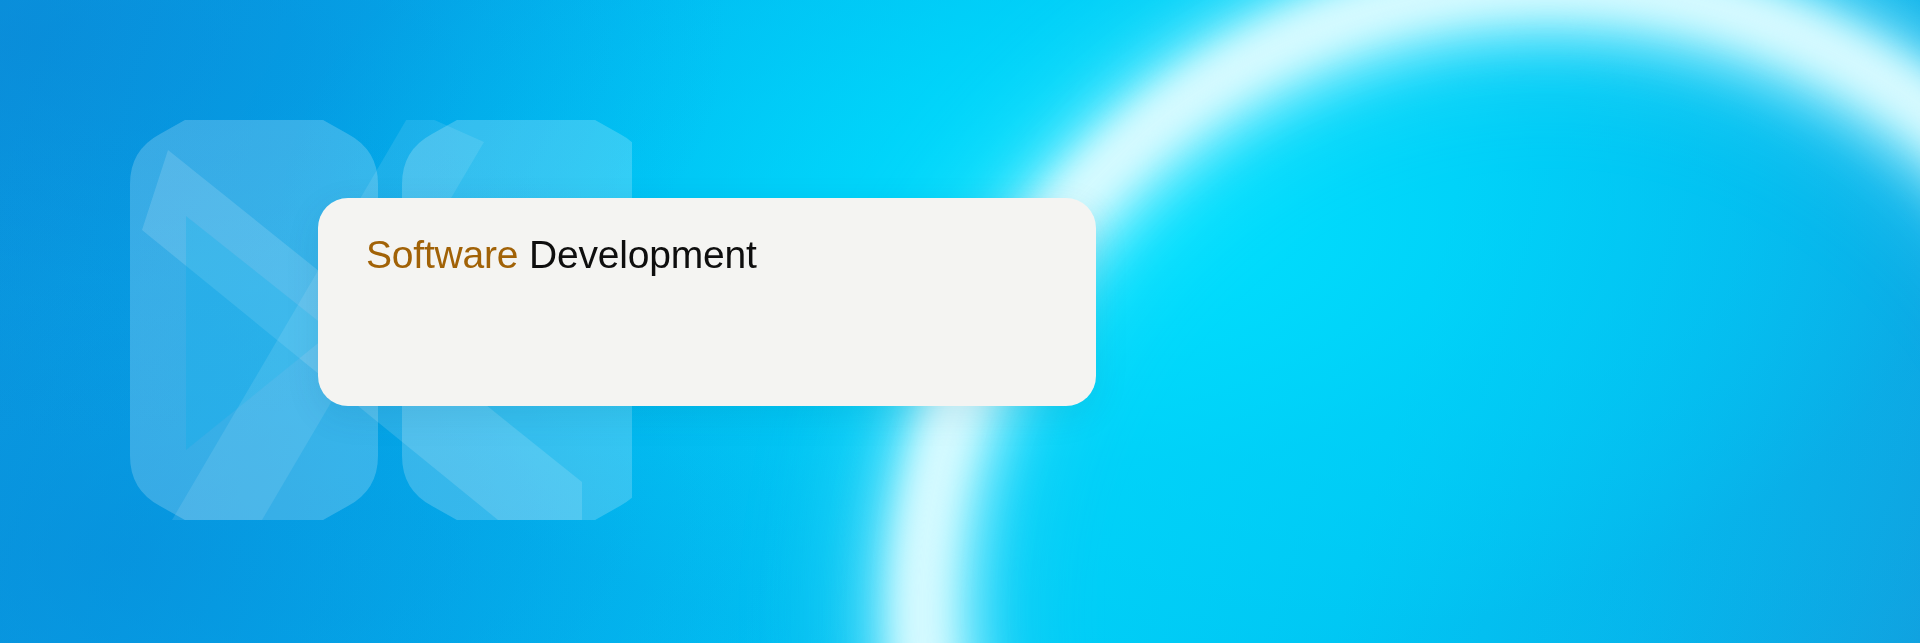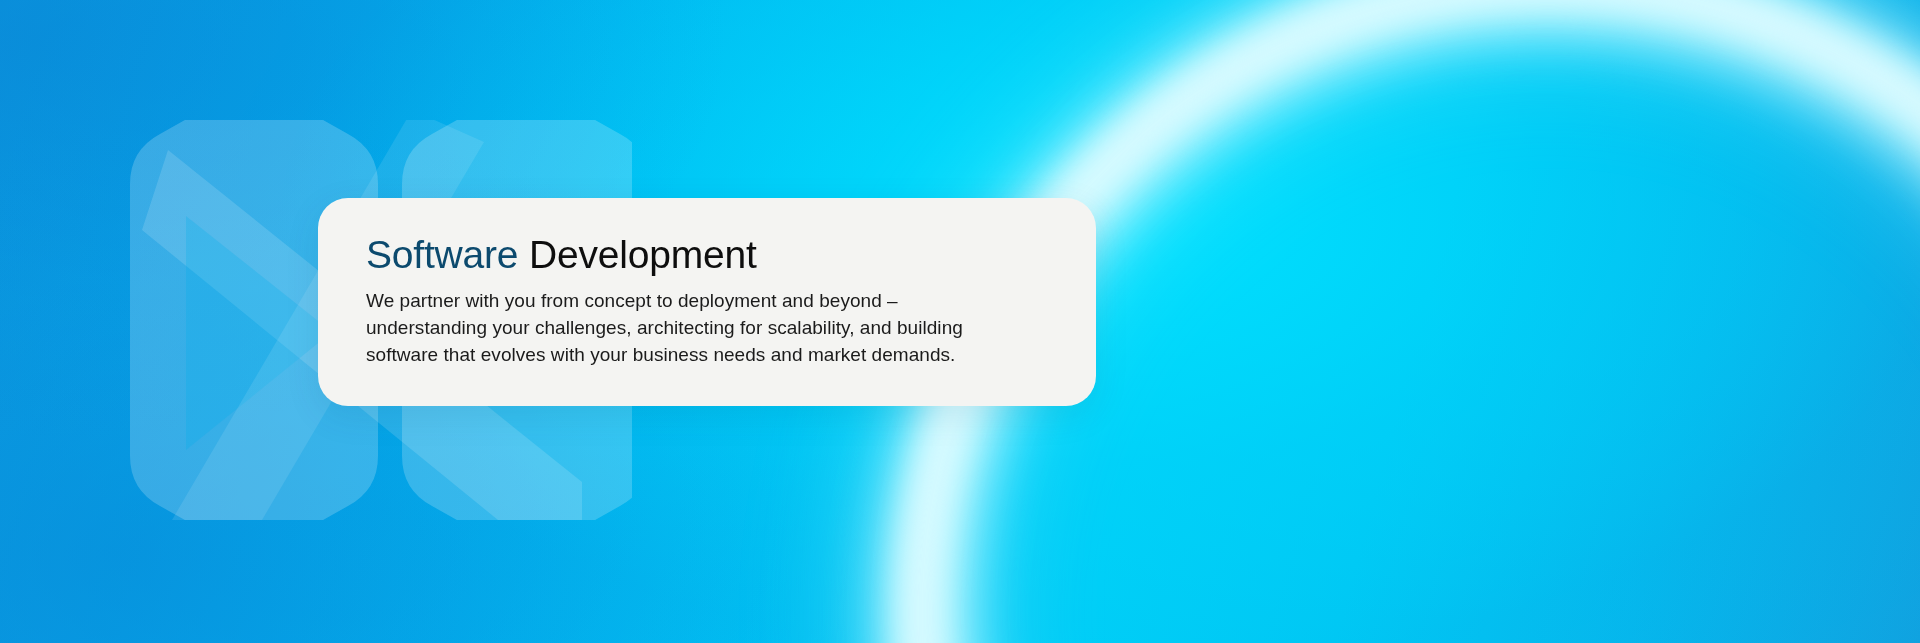--- a/index.html
+++ b/index.html
@@ -100,21 +100,21 @@
     padding:36px 44px 30px 48px;
   }
   .card-title{
     font-size:39px;
     font-weight:400;
     letter-spacing:-0.2px;
     line-height:1.08;
     white-space:nowrap;
     margin-bottom:12px;
   }
-  .title-accent{ color:#0c4a6e; }
+  .title-accent{ color:#a16207; }
   .title-main{ color:#0e0e0e;text-align:center; }
 
   .card-body{
     font-size:19px;
     line-height:1.42;
     color:#1b1b1b;
     letter-spacing:0.05px;
     max-width:600px;
   }
 </style>
@@ -184,16 +184,15 @@
                  L 150 400
                  L 372 22 Z" fill="rgba(255,255,255,0.10)"></path>
       </g>
     </svg>
   </div>
 
   <div class="card">
     <h1 class="card-title">
       <span class="title-accent">Software</span><span> </span><span class="title-main">Development</span>
     </h1>
-    <p class="card-body">We partner with you from concept to deployment and beyond –understanding your challenges, architecting for scalability, and building software that evolves with your business needs and market demands.</p>
   </div>
 
 </div>
 
 </body></html>

